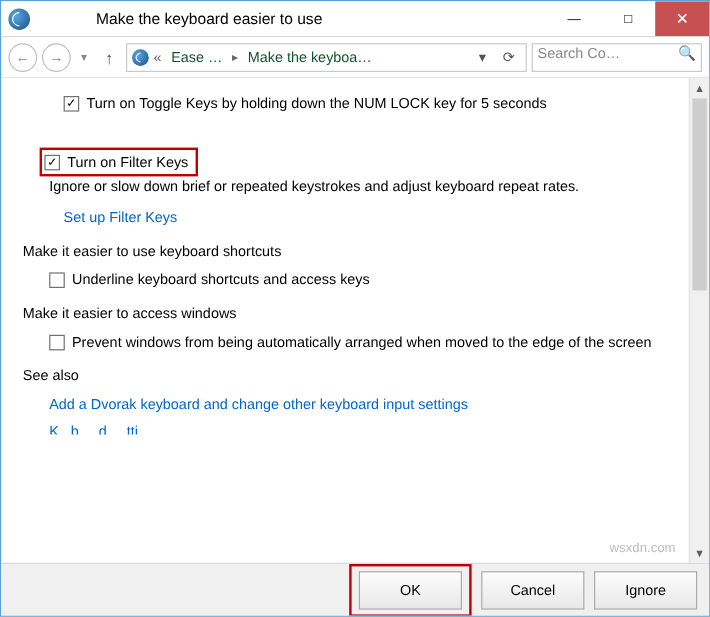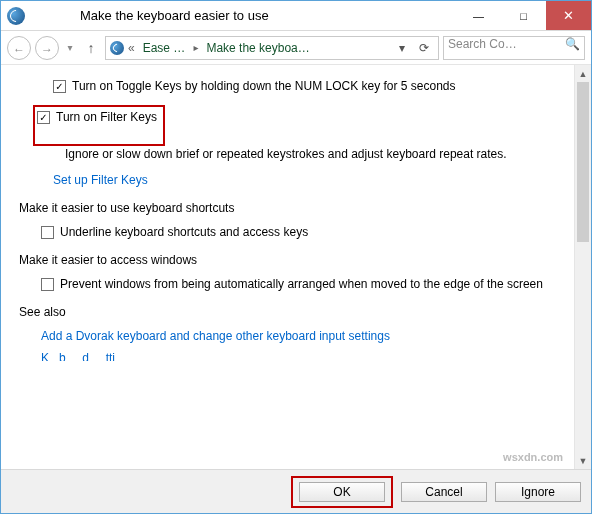--- a/index.html
+++ b/index.html
@@ -176,21 +176,21 @@
     display: inline-flex;
     align-items: center;
     justify-content: center;
     font-size: 10px;
     line-height: 1;
     background: #fff;
     margin-top: 1px;
   }
   .checkbox.checked::after { content: "✓"; }
   .desc {
-    margin-left: 42px;
+    margin-left: 18px;
     margin-bottom: 10px;
     line-height: 1.4;
   }
   .link {
     color: #0066cc;
     margin-left: 30px;
     margin-bottom: 14px;
     display: block;
   }
   .link2 {
@@ -199,37 +199,38 @@
     margin-bottom: 8px;
     display: block;
   }
   .section-title {
     margin: 14px 0 10px -4px;
   }
 
   .highlight-box {
     display:inline-flex;
     border: 2px solid #c00000;
-    padding: 3px 6px 20px 2px;
+    padding: 3px 6px 3px 2px;
+    margin-top: 18px;
   }
 
   
   .button-bar {
     height: 44px;
     border-top: 1px solid #d9d9d9;
     background: #f0f0f0;
     display: flex;
     align-items: center;
     justify-content: flex-end;
     padding: 0 10px;
     gap: 8px;
   }
   .btn {
     min-width: 86px;
-    height: 20px;
+    height: 32px;
     border: 1px solid #acacac;
     background: linear-gradient(#fdfdfd,#e8e8e8);
     display: flex;
     align-items: center;
     justify-content: center;
     font-size: 12px;
   }
   .btn-highlight-wrap {
     border: 2px solid #c00000;
     padding: 4px 6px;
@@ -238,21 +239,20 @@
     color:#0066cc; margin-left:18px; display:block;
     white-space:nowrap; overflow:hidden; height:10px;
   }
   .watermark {
     position: absolute;
     right: 28px;
     bottom: 6px;
     color: #bcbcbc;
     font-size: 11px;
     pointer-events: none;
-    font-weight: bold;
   }
 </style>
 </head>
 <body>
 
 <div class="titlebar">
   <div class="icon-box">
     <div class="ease-icon"></div>
   </div>
   <div class="title">Make the keyboard easier to use</div>

